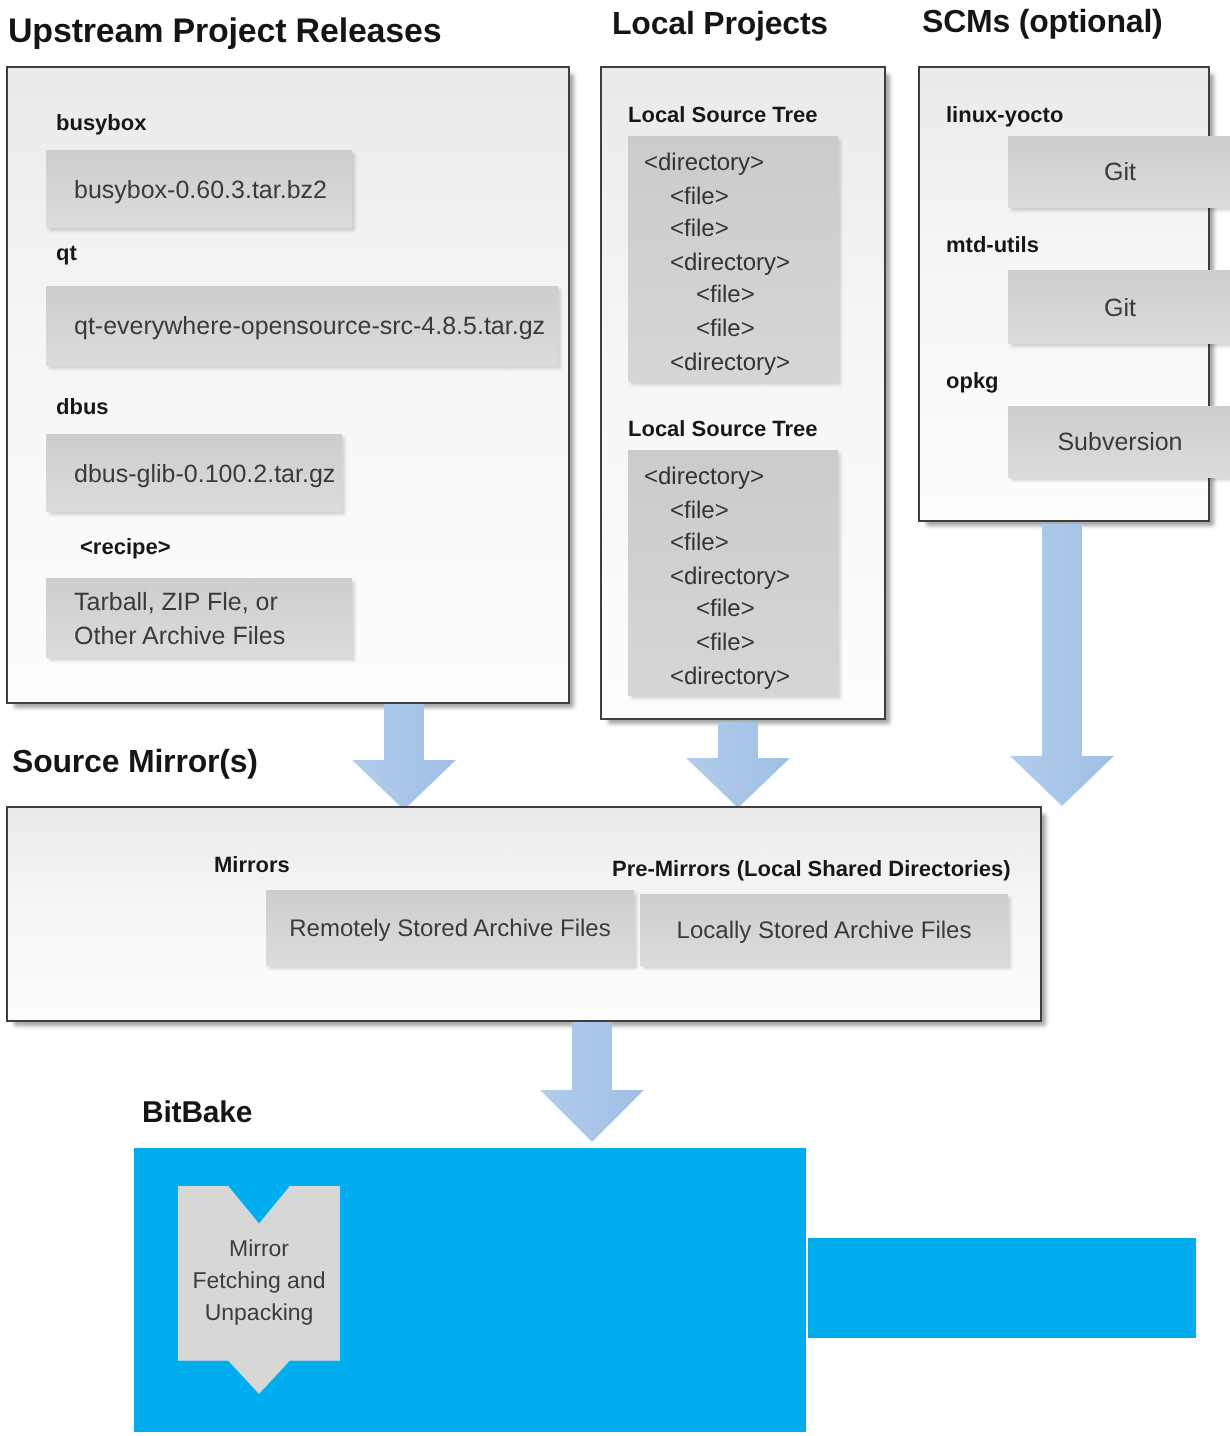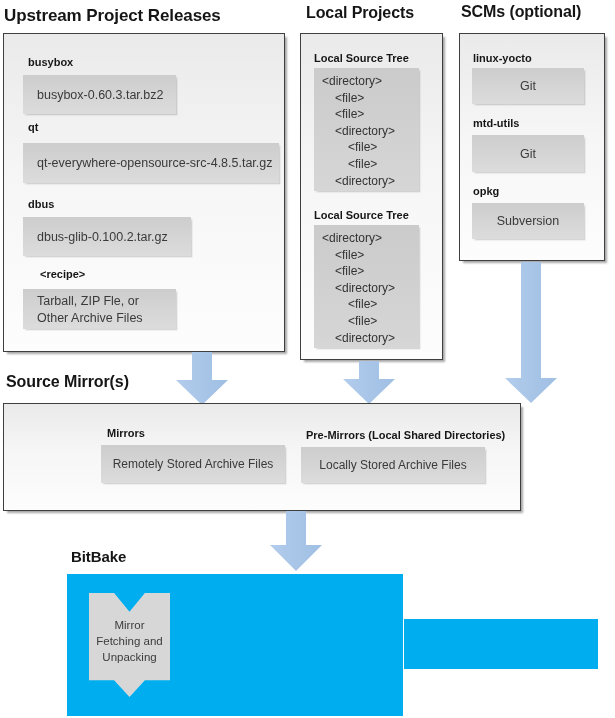--- a/index.html
+++ b/index.html
@@ -14,21 +14,21 @@
     box-shadow:3px 3px 2px -1px rgba(0,0,0,0.35);
     box-sizing:border-box;
   }
   .lbl{position:absolute;font-weight:700;font-size:11px;color:#161616;white-space:nowrap;}
   .gbox{
     position:absolute;background:linear-gradient(180deg,#cdcdcd,#dcdcdc);
     box-shadow:1.5px 1.5px 1.5px rgba(0,0,0,0.15);
     font-size:12.5px;color:#3a3a3a;box-sizing:border-box;
   }
   .gbox.file{display:flex;align-items:center;padding-left:14px;}
-  .gbox.center{display:flex;align-items:center;justify-content:center;}
+  .gbox.center{display:flex;align-items:center;justify-content:center;margin-left:32px;}
   .gbox.multi{padding:4px 0 0 14px;line-height:17px;white-space:pre-line;font-size:12.5px;}
   .tree{position:absolute;background:linear-gradient(180deg,#cbcbcb,#d6d6d6);
     box-shadow:1.5px 1.5px 1.5px rgba(0,0,0,0.15);
     font-size:12px;color:#333;padding-top:5px;box-sizing:border-box;}
   .tree div{line-height:16.6px;white-space:nowrap;}
   .t0{padding-left:8px}.t1{padding-left:21px}.t2{padding-left:34px}
   .arrow{position:absolute;background:linear-gradient(90deg,#b2ccec,#9fbfe3);}
   #arrow-1{left:176px;top:352px;width:52px;height:53px;
     clip-path:polygon(16px 0,36px 0,36px 28px,52px 28px,26px 53px,0 28px,16px 28px);}
   #arrow-2{left:343px;top:361px;width:52px;height:43px;
@@ -60,21 +60,21 @@
   <div class="h1" style="left:71px;top:548px;font-size:15px;">BitBake</div>
 
   <div class="obox" style="left:3px;top:33px;width:282px;height:319px;">
     <div class="lbl" style="left:24px;top:22px;">busybox</div>
     <div class="gbox file" style="left:19px;top:41px;width:153px;height:39px;">busybox-0.60.3.tar.bz2</div>
 
     <div class="lbl" style="left:24px;top:87px;">qt</div>
     <div class="gbox file" style="left:19px;top:109px;width:256px;height:40px;">qt-everywhere-opensource-src-4.8.5.tar.gz</div>
 
     <div class="lbl" style="left:24px;top:164px;">dbus</div>
-    <div class="gbox file" style="left:19px;top:183px;width:168px;height:39px;">dbus-glib-0.100.2.tar.gz</div>
+    <div class="gbox file" style="left:19px;top:183px;width:148px;height:39px;">dbus-glib-0.100.2.tar.gz</div>
 
     <div class="lbl" style="left:24px;top:234px;margin-left:12px;">&lt;recipe&gt;</div>
     <div class="gbox multi" style="left:19px;top:255px;width:153px;height:40px;">Tarball, ZIP Fle, or
 Other Archive Files</div>
   </div>
 
   <div class="obox" style="left:300px;top:33px;width:143px;height:327px;">
     <div class="lbl" style="left:13px;top:18px;">Local Source Tree</div>
     <div class="tree" style="left:13px;top:34px;width:105px;height:123px;">
       <div class="t0">&lt;directory&gt;</div>
@@ -111,21 +111,21 @@
 
   <div class="arrow" id="arrow-1"></div>
   <div class="arrow" id="arrow-2"></div>
   <div class="arrow" id="arrow-3"></div>
 
   <div class="obox" style="left:3px;top:403px;width:518px;height:108px;">
     <div class="mlabel" style="left:103px;top:23px;">Mirrors</div>
     <div class="gbox center" style="left:97px;top:41px;width:184px;height:38px;font-size:12px;">Remotely Stored Archive Files</div>
 
     <div class="mlabel" style="left:302px;top:25px;">Pre-Mirrors (Local Shared Directories)</div>
-    <div class="gbox center" style="left:297px;top:43px;width:184px;height:36px;font-size:12px;">Locally Stored Archive Files</div>
+    <div class="gbox center" style="left:284px;top:43px;width:184px;height:36px;font-size:12px;">Locally Stored Archive Files</div>
   </div>
 
   <div class="arrow" id="arrow-4"></div>
 
   <div class="cyan" id="bb-main"></div>
   <div class="cyan" id="bb-arm"></div>
   <div id="bb-chevron">Mirror
 Fetching and
 Unpacking</div>
 

